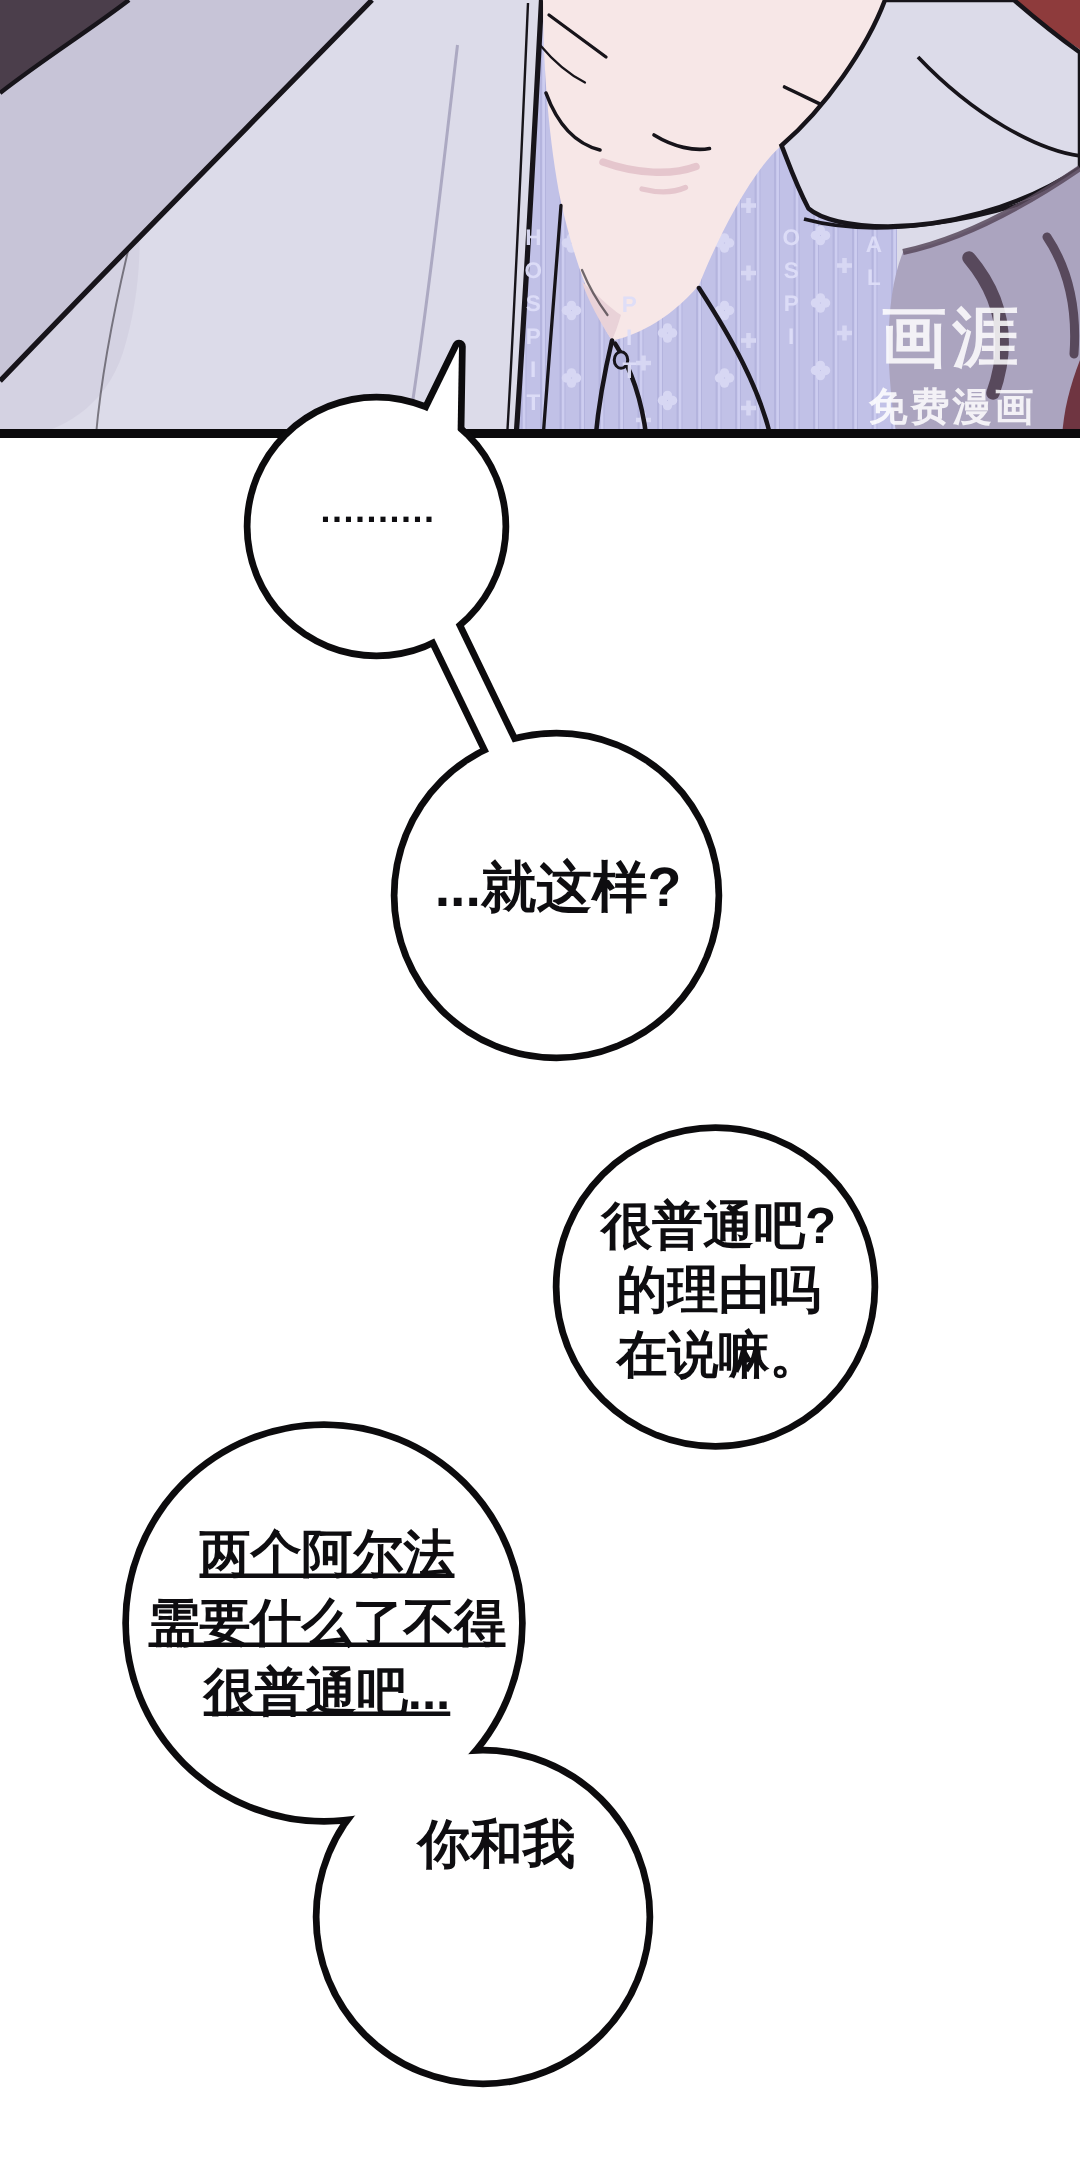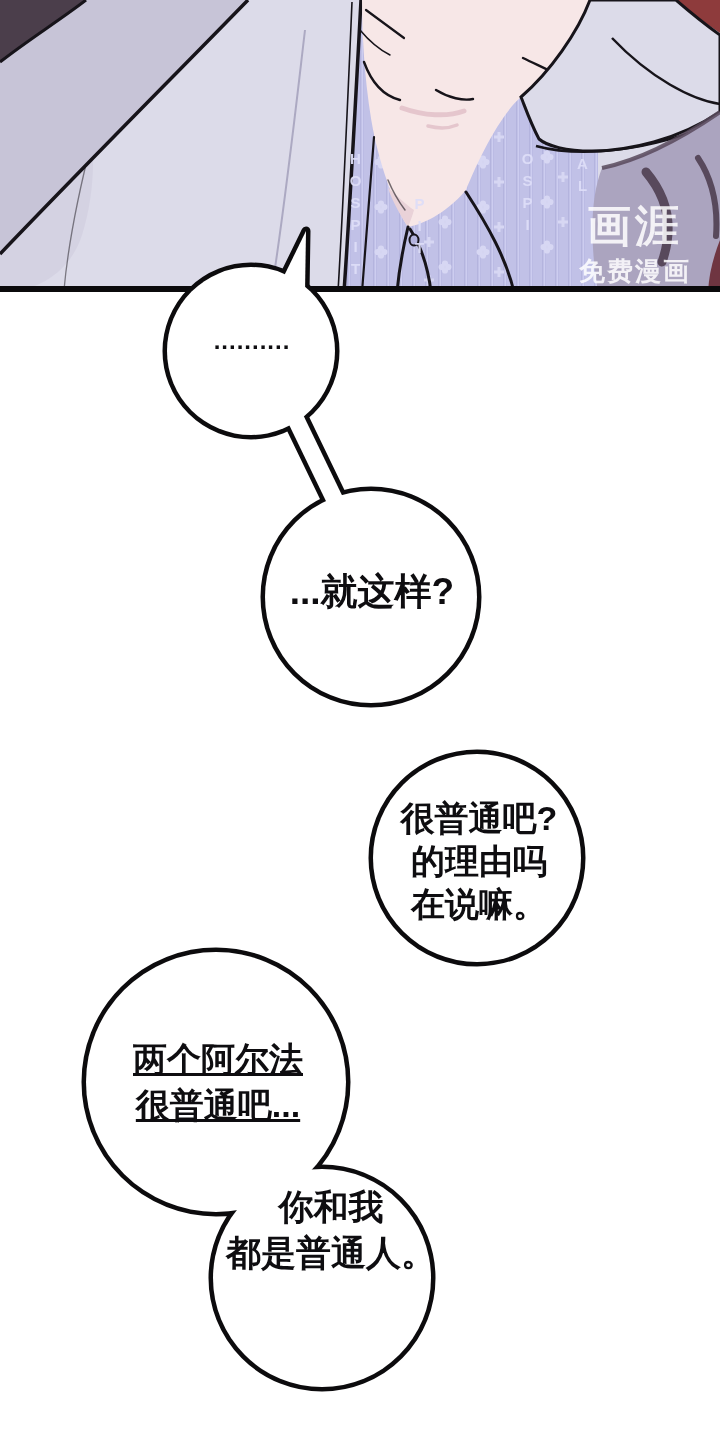--- a/index.html
+++ b/index.html
@@ -218,21 +218,21 @@
   <div class="bubble-text bt-2">...就这样?</div>
 
   <div class="bubble-text bt-3">
     <div>很普通吧?</div>
     <div>的理由吗</div>
     <div>在说嘛。</div>
   </div>
 
   <div class="bubble-text bt-4">
     <div>两个阿尔法</div>
+    <div>需要什么了不得</div>
     <div>很普通吧...</div>
   </div>
 
   <div class="bubble-text bt-5">
     <div>你和我</div>
-    <div>都是普通人。</div>
   </div>
 
 </div>
 
 </body></html>

